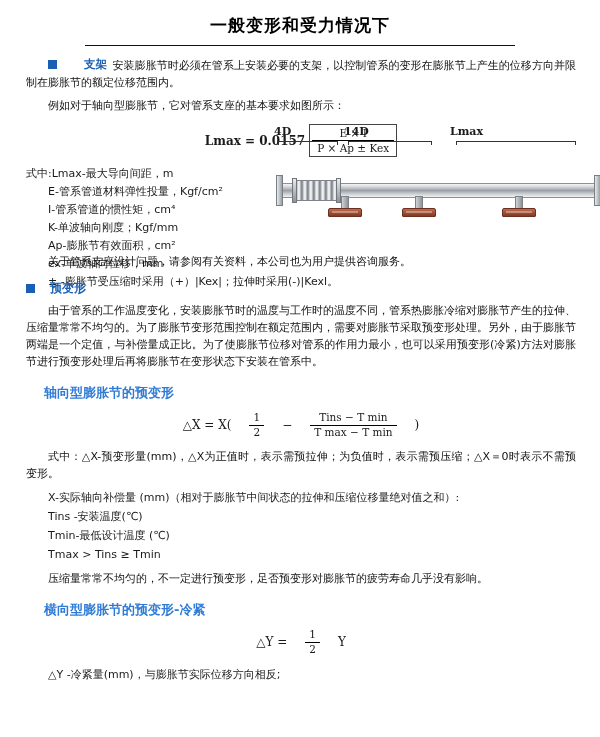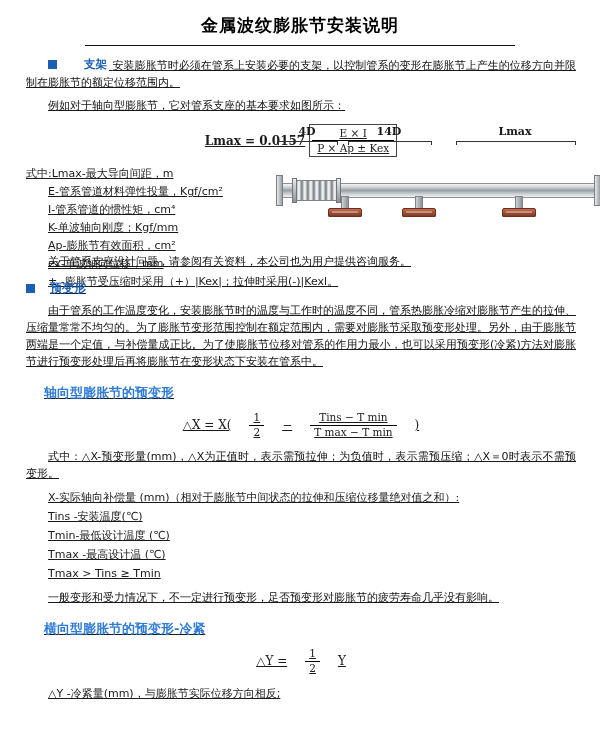--- a/index.html
+++ b/index.html
@@ -30,21 +30,20 @@
     color: #000;
   }
   .title-rule {
     width: 430px;
     height: 1px;
     background: #111;
     margin: 0 auto 10px auto;
   }
   .body-col {
     padding: 0 24px 0 26px;
-    text-decoration: underline;
   }
   p.para {
     font-size: 11px;
     line-height: 17px;
     margin: 0 0 6px 0;
     text-align: justify;
     color: #111;
   }
   p.indent {
     text-indent: 22px;
@@ -129,21 +128,21 @@
   .dims {
     position: relative;
     height: 22px;
     font-family: "DejaVu Serif", "Liberation Serif", serif;
     font-size: 11px;
     font-weight: bold;
   }
   .dim {
     position: absolute;
     top: 0;
-    text-align: center;
+    text-align: left;
   }
   .dimline {
     position: absolute;
     top: 16px;
     height: 4px;
     border-left: 1px solid #333;
     border-right: 1px solid #333;
   }
   .dimline::before {
     content: "";
@@ -258,21 +257,21 @@
     font-size: 11px;
     line-height: 19px;
     padding-left: 22px;
   }
 </style>
 </head>
 <body>
 
 <div class="page">
 
-  <div class="doc-title">金属波纹膨胀节安装说明</div>
+  <div class="doc-title">一般变形和受力情况下</div>
   <div class="title-rule"></div>
 
   <div class="body-col">
 
     <p class="para indent">
       <span class="inline-head">
         <span class="sq"></span>
         <span>支架</span>
       </span>
       <span>安装膨胀节时必须在管系上安装必要的支架，以控制管系的变形在膨胀节上产生的位移方向并限制在膨胀节的额定位移范围内。</span>
@@ -355,24 +354,23 @@
         <span class="den">T max − T min</span>
       </span>
       <span>)</span>
     </div>
 
     <p class="para indent">式中：△X-预变形量(mm)，△X为正值时，表示需预拉伸；为负值时，表示需预压缩；△X＝0时表示不需预变形。</p>
 
     <div class="list-line">X-实际轴向补偿量 (mm)（相对于膨胀节中间状态的拉伸和压缩位移量绝对值之和）:</div>
     <div class="list-line">Tins -安装温度(℃)</div>
     <div class="list-line">Tmin-最低设计温度 (℃)</div>
-    <div class="list-line">Tmax -最高设计温 (℃)</div>
     <div class="list-line">Tmax &gt; Tins ≥ Tmin</div>
 
-    <p class="para indent" style="margin-top:6px;">一般变形和受力情况下，不一定进行预变形，足否预变形对膨胀节的疲劳寿命几乎没有影响。</p>
+    <p class="para indent" style="margin-top:6px;">压缩量常常不均匀的，不一定进行预变形，足否预变形对膨胀节的疲劳寿命几乎没有影响。</p>
 
     <div class="sub-head">横向型膨胀节的预变形-冷紧</div>
 
     <div class="formula-small">
       <span>△Y =</span>
       <span class="frac2">
         <span class="num">1</span>
         <span class="den">2</span>
       </span>
       <span>Y</span>

